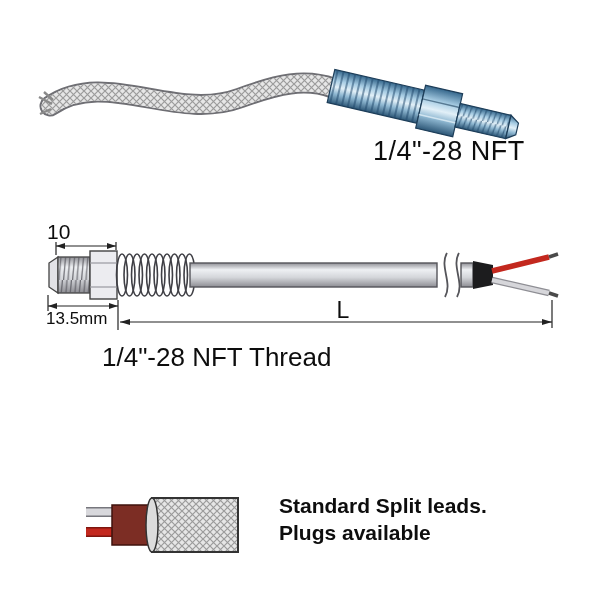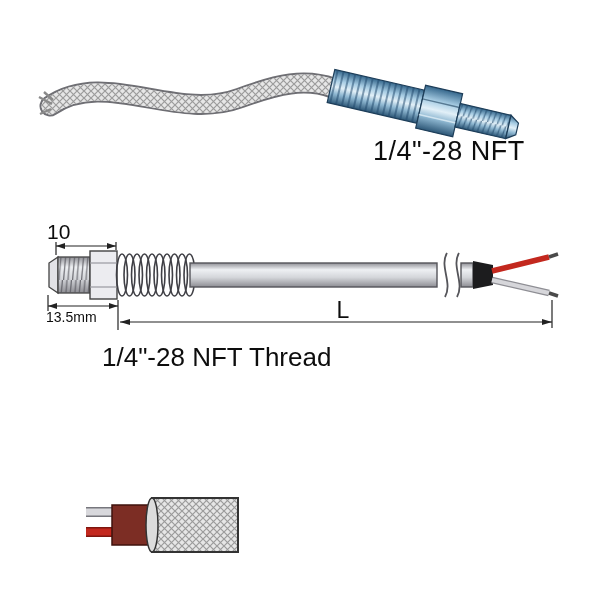--- a/index.html
+++ b/index.html
@@ -2,21 +2,21 @@
 <html><head>
 <meta charset="utf-8">
 <style>
   html,body{margin:0;padding:0;background:#fff;}
   #canvas{position:relative;width:600px;height:600px;background:#ffffff;overflow:hidden;
           font-family:"Liberation Sans", sans-serif;color:#0d0d0d;}
   #diagram-svg{position:absolute;left:0;top:0;}
   .txt{position:absolute;white-space:nowrap;}
   .label-nft{left:373px;top:136px;font-size:27px;letter-spacing:.5px;}
   .dim-10{left:47px;top:220px;width:60px;font-size:21px;}
-  .dim-135{left:46px;top:309px;font-size:14px;}
+  .dim-135{left:46px;top:309px;font-size:17px;}
   .dim-L{left:330px;top:297px;width:26px;text-align:center;font-size:23px;}
   .thread-label{left:102px;top:342px;font-size:26px;}
   .bottom-text{left:279px;top:492px;font-size:21px;font-weight:bold;line-height:1.3;}
 </style>
 </head>
 <body>
 
 <div id="canvas">
 
   <svg id="diagram-svg" width="600" height="600" viewBox="0 0 600 600">
@@ -133,15 +133,17 @@
 
   <div class="txt dim-10">10</div>
 
   <div class="txt dim-135">13.5mm</div>
 
   <div class="txt dim-L">L</div>
 
   <div class="txt thread-label">1/4"-28 NFT Thread</div>
 
   <div class="txt bottom-text">
+    <div>Standard Split leads.</div>
+    <div>Plugs available</div>
   </div>
 
 </div>
 
 </body></html>

